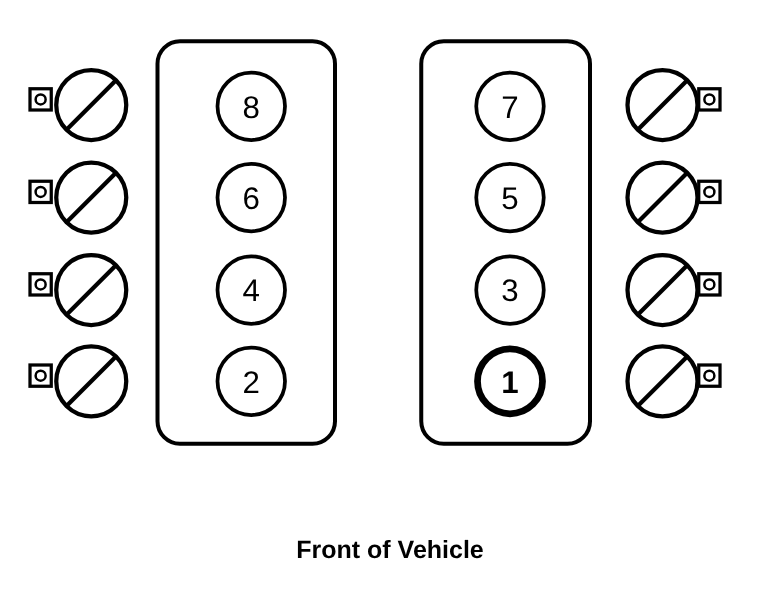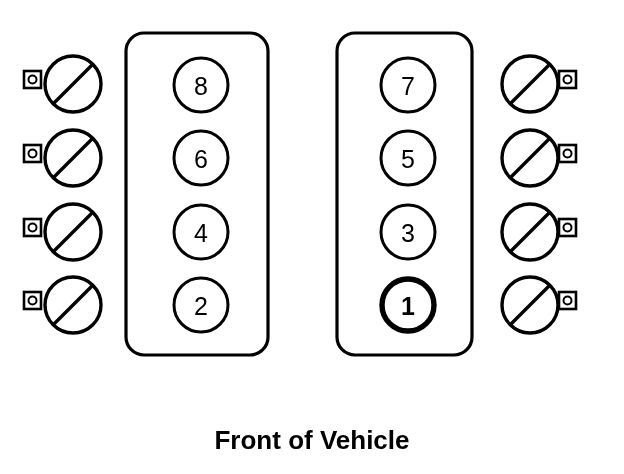--- a/index.html
+++ b/index.html
@@ -72,21 +72,21 @@
     stroke: #000000;
     stroke-width: 2;
   }
   .caption {
     position: absolute;
     left: 0;
     width: 624px;
     top: 425px;
     text-align: center;
     font-family: "Liberation Sans", sans-serif;
-    font-size: 26px;
+    font-size: 20px;
     font-weight: bold;
     color: #000000;
     letter-spacing: 0px;
     line-height: 30px;
     white-space: nowrap;
   }
 </style>
 </head>
 <body>
 

